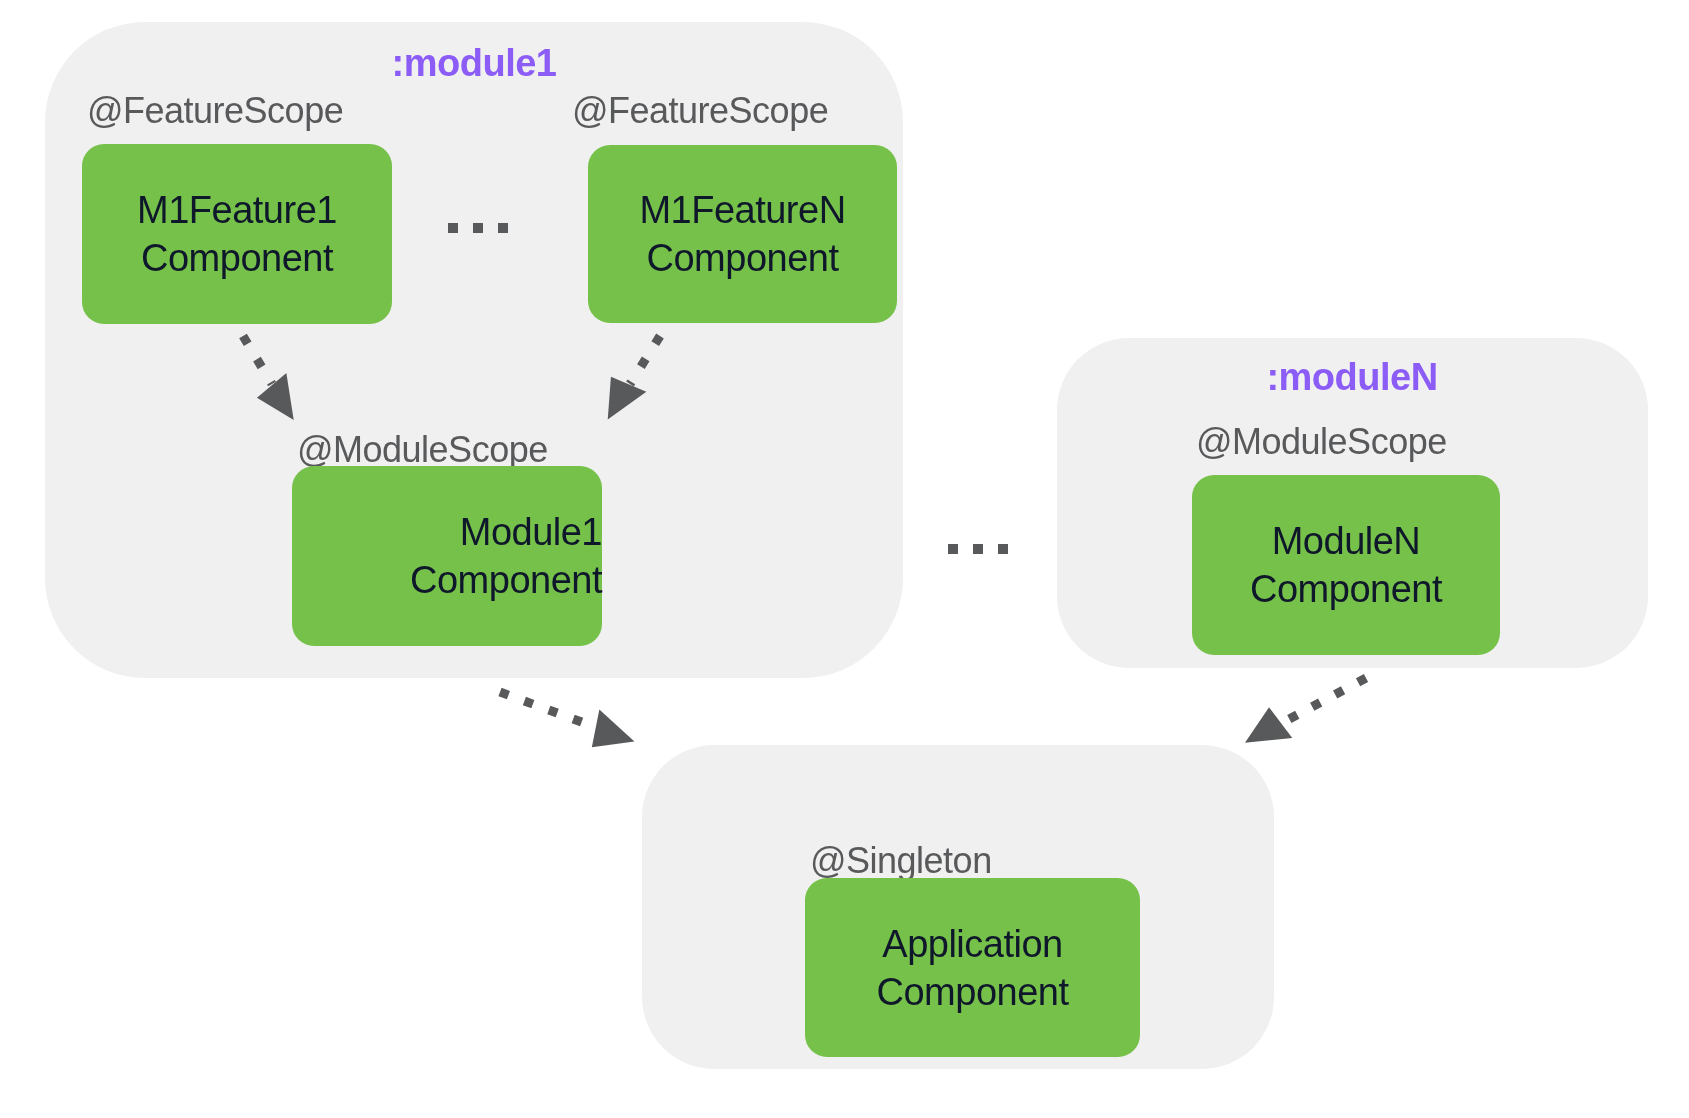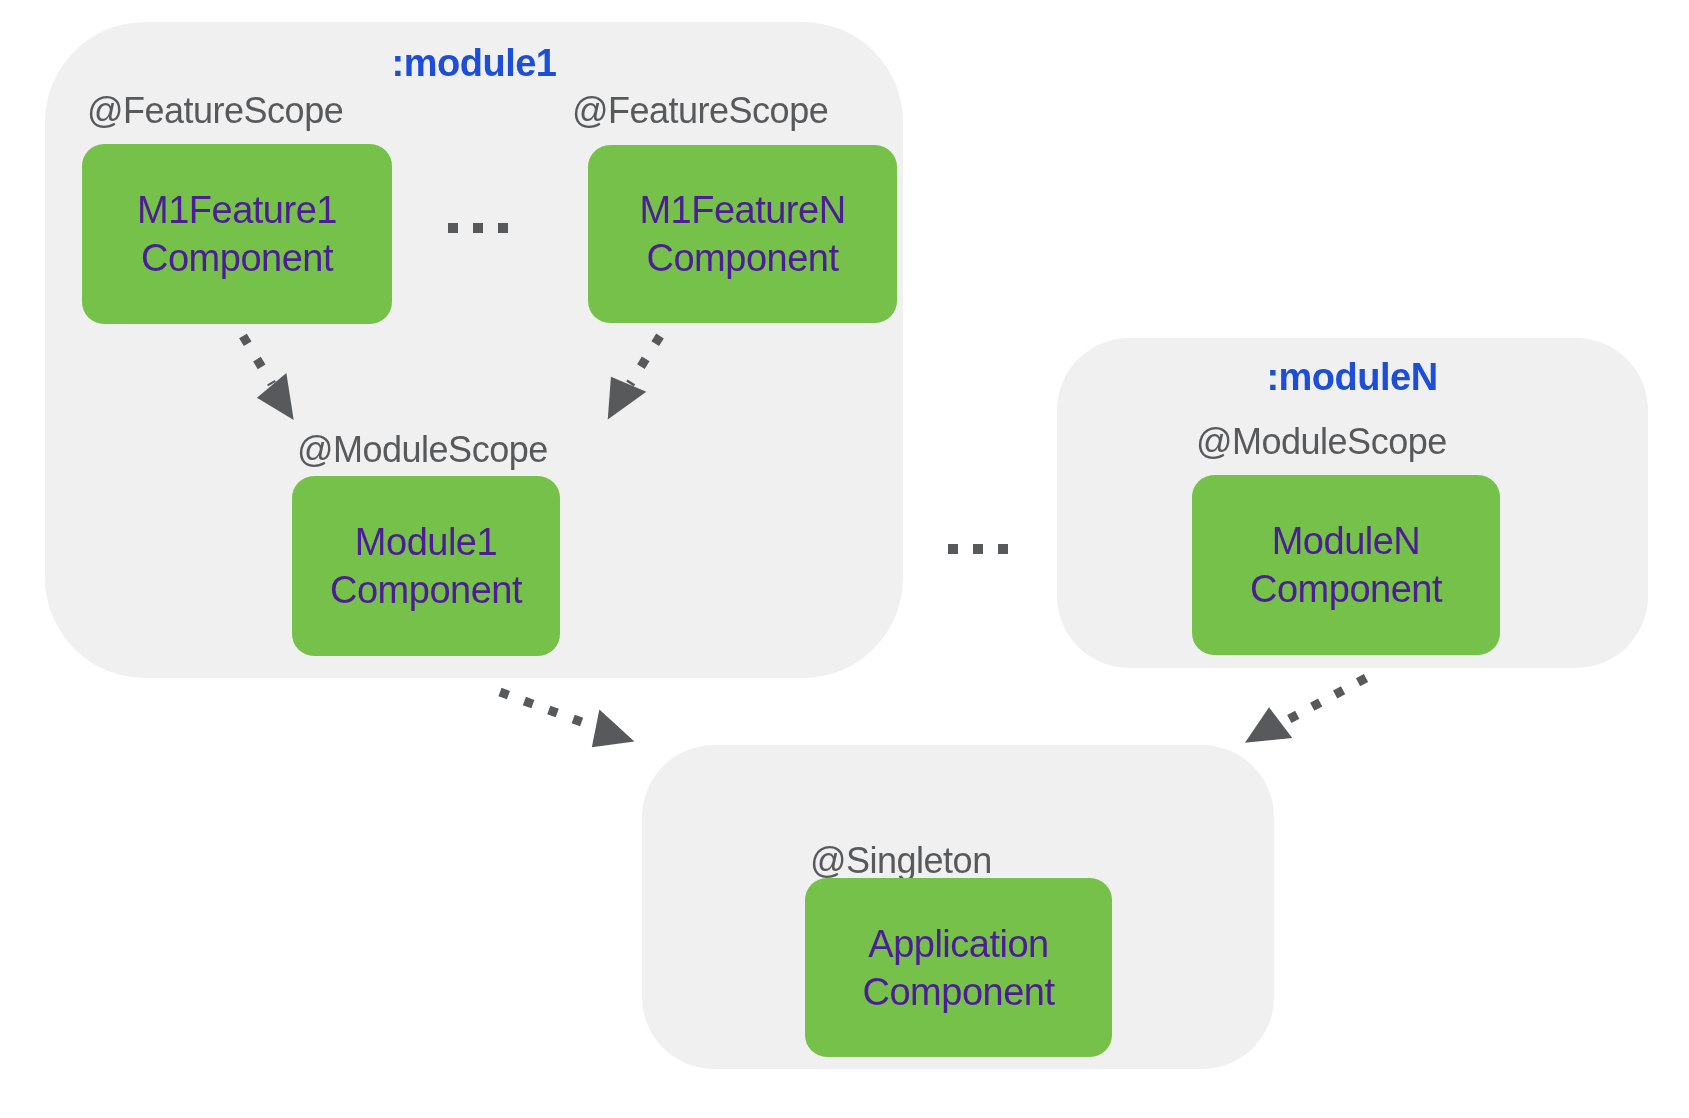--- a/index.html
+++ b/index.html
@@ -6,31 +6,31 @@
   .canvas {
     position:relative; width:1689px; height:1118px; background:#ffffff;
     font-family:"Liberation Sans", sans-serif; overflow:hidden;
   }
   .container {
     position:absolute; background:#f0f0f1;
   }
   .container.r100 { border-radius:100px; }
   .container.r72  { border-radius:72px; }
   .title {
-    position:absolute; font-size:38px; font-weight:bold; color:#1d4ed8;
+    position:absolute; font-size:38px; font-weight:bold; color:#8b5cf6;
     text-align:center; letter-spacing:-0.5px; white-space:nowrap;
   }
   .scope {
     position:absolute; font-size:36px; font-weight:normal; color:#58595b;
     letter-spacing:-0.5px; white-space:nowrap;
   }
   .green-box {
     position:absolute; background:#76c14a; border-radius:22px;
     display:flex; flex-direction:column; align-items:center; justify-content:center;
-    color:#4c1d95; font-size:38px; line-height:48px; text-align:center;
+    color:#0f172a; font-size:38px; line-height:48px; text-align:center;
     letter-spacing:-0.5px;
   }
   .ellipsis {
     position:absolute; display:flex; gap:15px;
   }
   .ellipsis .sq {
     display:block; width:10px; height:10px; background:#58595b;
   }
   .arrows {
     position:absolute; left:0; top:0; pointer-events:none;
@@ -75,21 +75,21 @@
   </div>
 
   <div class="ellipsis" style="left:448px; top:223px;">
     <i class="sq"></i>
     <i class="sq"></i>
     <i class="sq"></i>
   </div>
 
   <div class="scope" style="left:297px; top:429px; width:300px;">@ModuleScope</div>
 
-  <div class="green-box" style="left:292px; top:476px; width:268px; height:180px;">
+  <div class="green-box" style="left:292px; top:466px; width:310px; height:180px;align-items:flex-end;">
     <span>Module1</span>
     <span>Component</span>
   </div>
 
   <div class="ellipsis" style="left:948px; top:544px;">
     <i class="sq"></i>
     <i class="sq"></i>
     <i class="sq"></i>
   </div>
 
@@ -98,18 +98,18 @@
   <div class="scope" style="left:1196px; top:421px; width:300px;">@ModuleScope</div>
 
   <div class="green-box" style="left:1192px; top:475px; width:308px; height:180px;">
     <span>ModuleN</span>
     <span>Component</span>
   </div>
 
 
   <div class="scope" style="left:810px; top:828px; width:300px;margin-top:12px;">@Singleton</div>
 
-  <div class="green-box" style="left:805px; top:878px; width:307px; height:179px;">
+  <div class="green-box" style="left:805px; top:878px; width:335px; height:179px;">
     <span>Application</span>
     <span>Component</span>
   </div>
 
 </div>
 
 </body></html>

